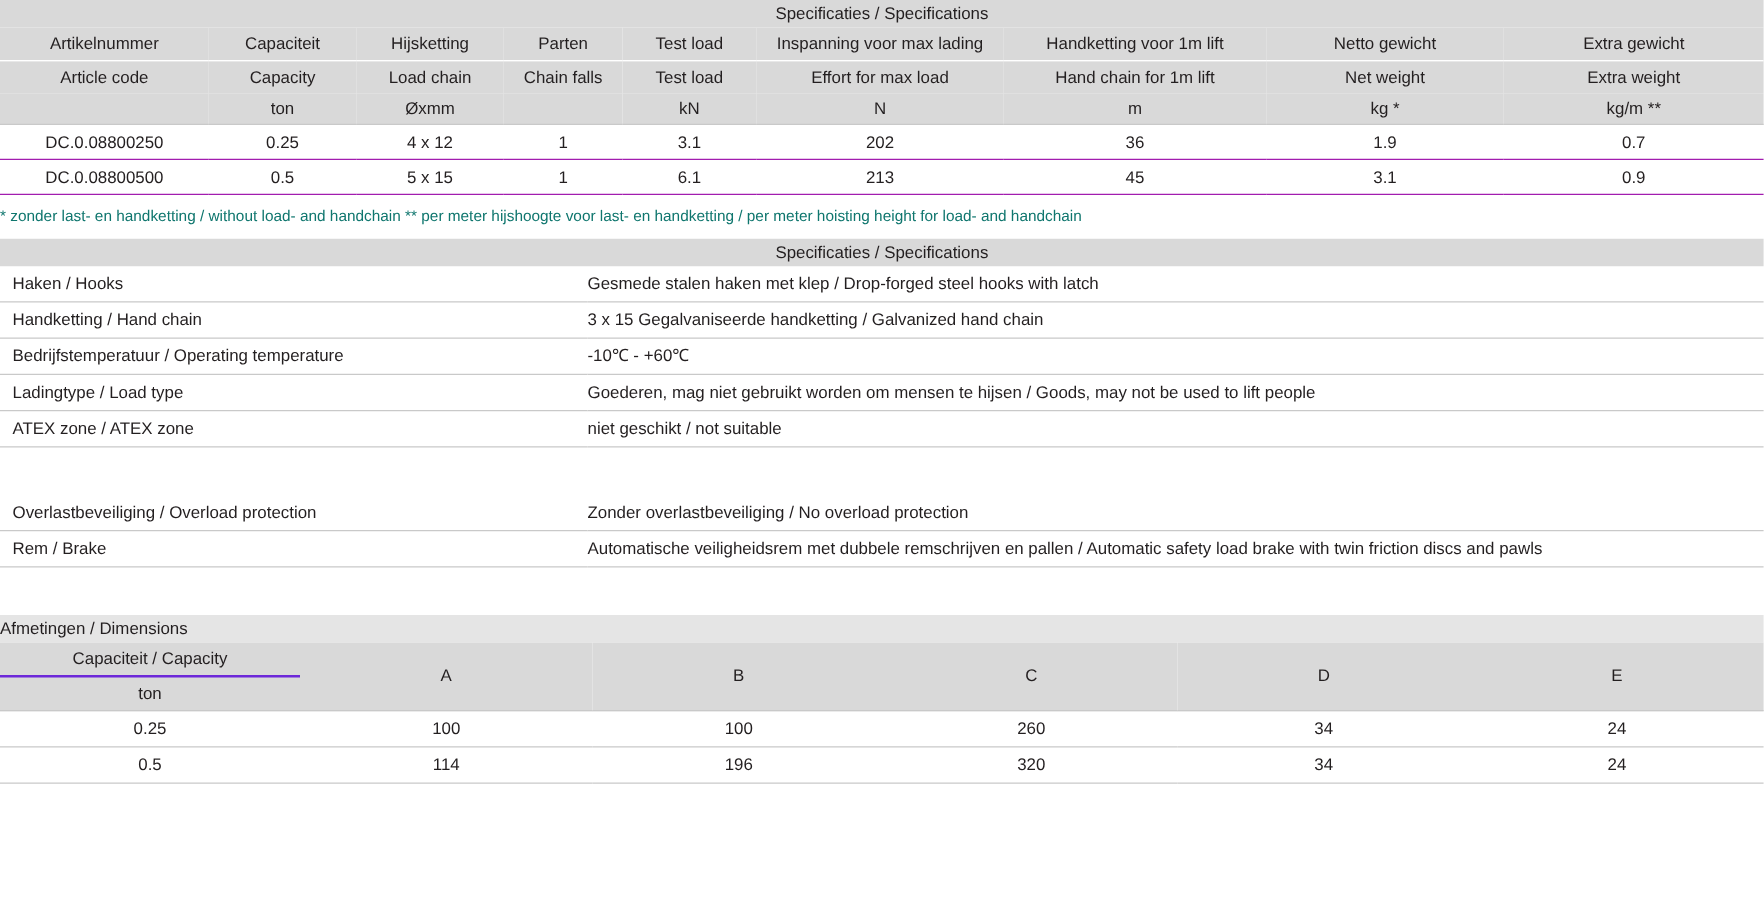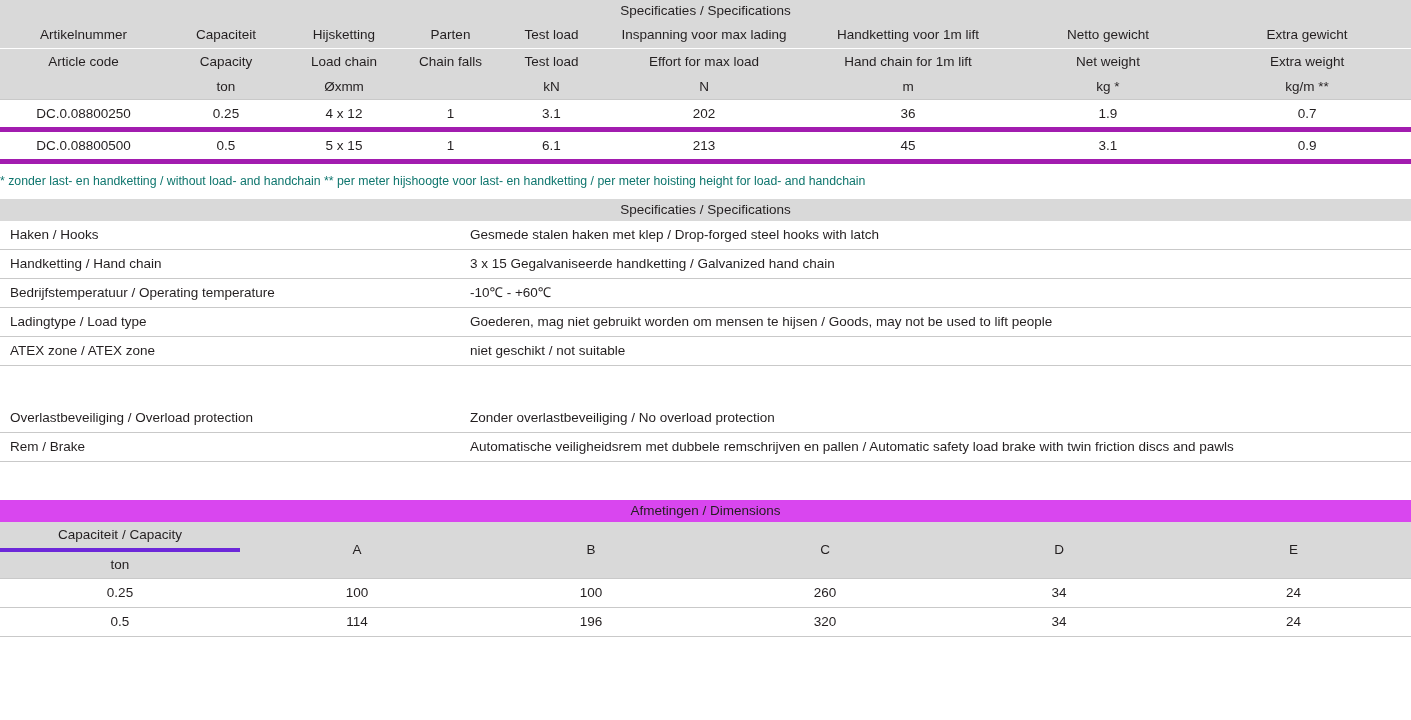--- a/index.html
+++ b/index.html
@@ -52,21 +52,21 @@
   .unit-row td {
     text-align: center;
     height: 24px;
     line-height: 24px;
     font-size: 13.5px;
   }
   .data-row td {
     text-align: center;
     height: 27px;
     line-height: 27px;
-    border-bottom: 5px solid #a21caf;
+    border-bottom: 1px solid #a21caf;
     font-size: 13.5px;
   }
   .data-row.first td {
     border-top: 1px solid #c9c9c9;
   }
   .note {
     text-align: left;
     color: #0f766e;
     font-size: 12.3px;
     padding: 9px 4px 0 0;
@@ -89,33 +89,33 @@
     padding-left: 10px;
     width: 470px;
   }
   .spec-row td.v {
     padding-left: 0;
   }
   .gap-lg { height: 38px; }
   .gap-sm { height: 10px; }
   
   .dim-title td {
-    background: #d946ef;
-    text-align: center;
+    background: #e5e5e5;
+    text-align: left;
     height: 22px;
     line-height: 22px;
   }
   .dim-cap-row td {
     text-align: center;
     height: 26px;
     line-height: 26px;
     font-size: 13.5px;
   }
   .dim-cap-row td.caplbl {
-    border-bottom: 4px solid #6d28d9;
+    border-bottom: 2px solid #6d28d9;
     text-align: center;
   }
   .dim-unit-row td {
     text-align: center;
     height: 26px;
     line-height: 26px;
     font-size: 13.5px;
   }
   .dim-data td {
     text-align: center;

